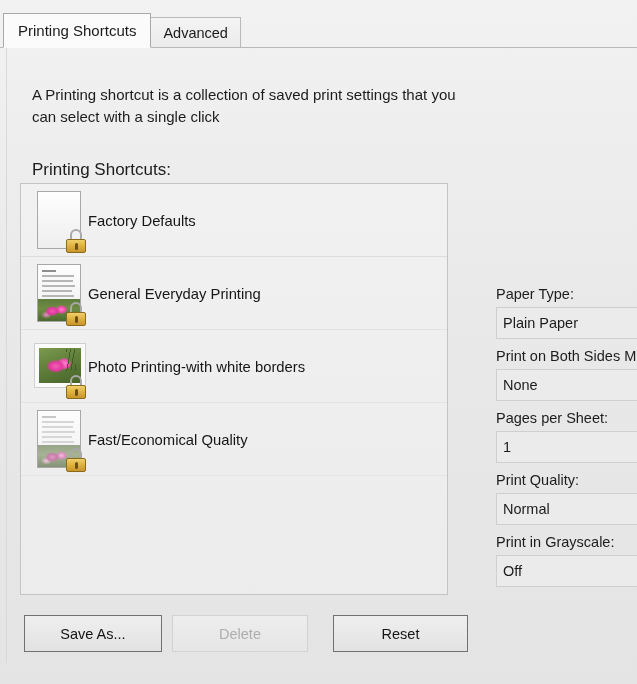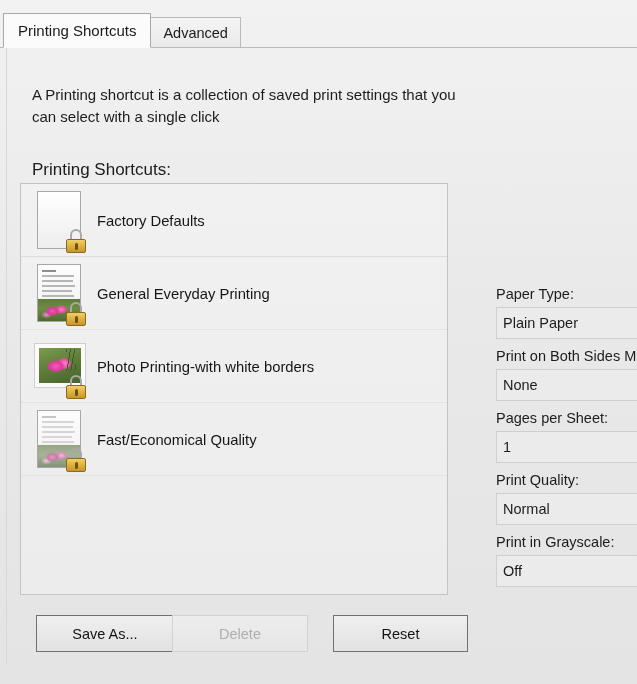--- a/index.html
+++ b/index.html
@@ -126,21 +126,21 @@
   .shortcut-item .sep {
     position: absolute;
     left: 0;
     bottom: 0;
     width: 100%;
     height: 1px;
     background: #e3e3e3;
   }
   .shortcut-item:first-child .sep { background: #dcdcdc; }
   .shortcut-label {
-    margin-left: 10px;
+    margin-left: 1px;
     font-size: 14.8px;
     color: #161616;
     white-space: nowrap;
   }
 
   
   .thumb {
     position: relative;
     width: 54px;
     height: 64px;
@@ -307,21 +307,21 @@
     display: flex;
     align-items: center;
     justify-content: center;
     cursor: default;
   }
   .btn.disabled {
     border: 1px solid #d2d2d2;
     color: #aeaeae;
     background: linear-gradient(to bottom, #ededed 0%, #e6e6e6 100%);
   }
-  #btn-saveas { left: 16px;   width: 138px; }
+  #btn-saveas { left: 4px;   width: 138px; }
   #btn-delete { left: 152px; width: 136px; }
   #btn-reset  { left: 313px; width: 135px; text-align: center; }
 
   
   .settings {
     position: absolute;
     left: 496px;
     top: 281px;
     width: 160px;
   }

